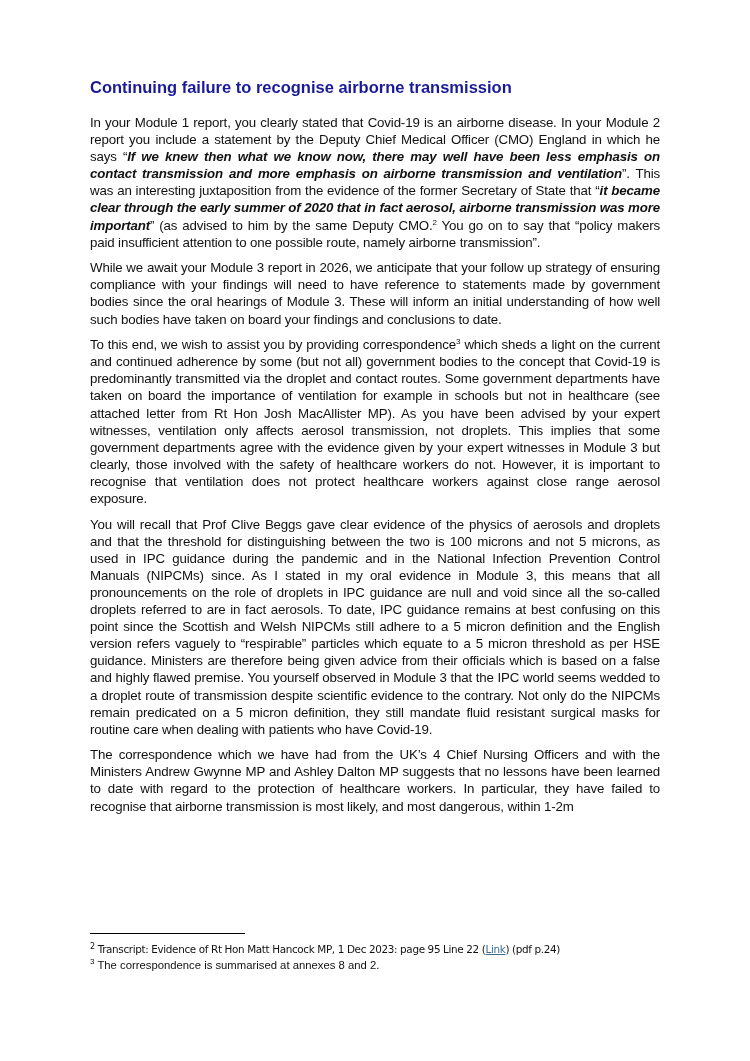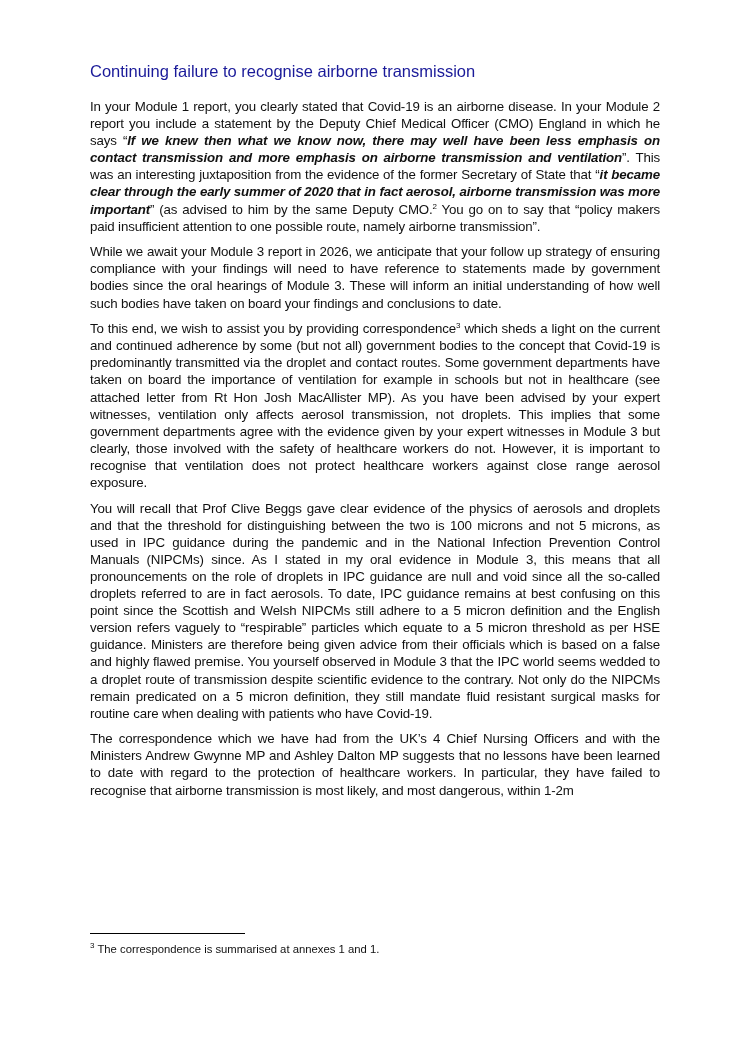--- a/index.html
+++ b/index.html
@@ -16,23 +16,23 @@
       color: #111111;
     }
     .page {
       position: absolute;
       left: 90px;
       top: 60px;
       width: 570px;
     }
     .heading {
       color: #1a1a99;
-      font-weight: normal;
+      font-weight: bold;
       font-size: 16.5px;
-      margin: 0 0 16px 0;
+      margin: 16px 0 16px 0;
       line-height: 22px;
     }
     .para {
       font-size: 13.3px;
       line-height: 17.1px;
       text-align: justify;
       margin: 0 0 8.5px 0;
       letter-spacing: -0.15px;
     }
     .para b i, .para i b { font-weight: bold; }
@@ -81,14 +81,15 @@
 
   <p class="para"><span>To this end, we wish to assist you by providing correspondence</span><sup>3</sup><span> which sheds a light on the current and continued adherence by some (but not all) government bodies to the concept that Covid-19 is predominantly transmitted via the droplet and contact routes. Some government departments have taken on board the importance of ventilation for example in schools but not in healthcare (see attached letter from Rt Hon Josh MacAllister MP). As you have been advised by your expert witnesses, ventilation only affects aerosol transmission, not droplets. This implies that some government departments agree with the evidence given by your expert witnesses in Module 3 but clearly, those involved with the safety of healthcare workers do not. However, it is important to recognise that ventilation does not protect healthcare workers against close range aerosol exposure.</span></p>
 
   <p class="para">You will recall that Prof Clive Beggs gave clear evidence of the physics of aerosols and droplets and that the threshold for distinguishing between the two is 100 microns and not 5 microns, as used in IPC guidance during the pandemic and in the National Infection Prevention Control Manuals (NIPCMs) since. As I stated in my oral evidence in Module 3, this means that all pronouncements on the role of droplets in IPC guidance are null and void since all the so-called droplets referred to are in fact aerosols. To date, IPC guidance remains at best confusing on this point since the Scottish and Welsh NIPCMs still adhere to a 5 micron definition and the English version refers vaguely to “respirable” particles which equate to a 5 micron threshold as per HSE guidance. Ministers are therefore being given advice from their officials which is based on a false and highly flawed premise. You yourself observed in Module 3  that the IPC world seems wedded to a droplet route of transmission despite scientific evidence to the contrary. Not only do the NIPCMs remain predicated on a 5 micron definition, they still mandate fluid resistant surgical masks for routine care when dealing with patients who have Covid-19.</p>
 
   <p class="para">The correspondence which we have had from the UK’s 4 Chief Nursing Officers and with the Ministers Andrew Gwynne MP and Ashley Dalton MP suggests that no lessons have been learned to date with regard to the protection of healthcare workers. In particular, they have failed to recognise that airborne transmission is most likely, and most dangerous, within 1-2m</p>
 </div>
 
 <div class="footnotes">
   <div class="fn-rule"></div>
-  <div class="fn"><sup>3</sup><span> The correspondence is summarised at annexes 1 and 1.</span></div>
+  <div class="fn sans-alt"><sup>2</sup><span> Transcript: Evidence of Rt Hon Matt Hancock MP, 1 Dec 2023: page 95 Line 22 (</span><a href="#">Link</a><span>) (pdf p.24)</span></div>
+  <div class="fn"><sup>3</sup><span> The correspondence is summarised at annexes 8 and 2.</span></div>
 </div>
 
 </body></html>

